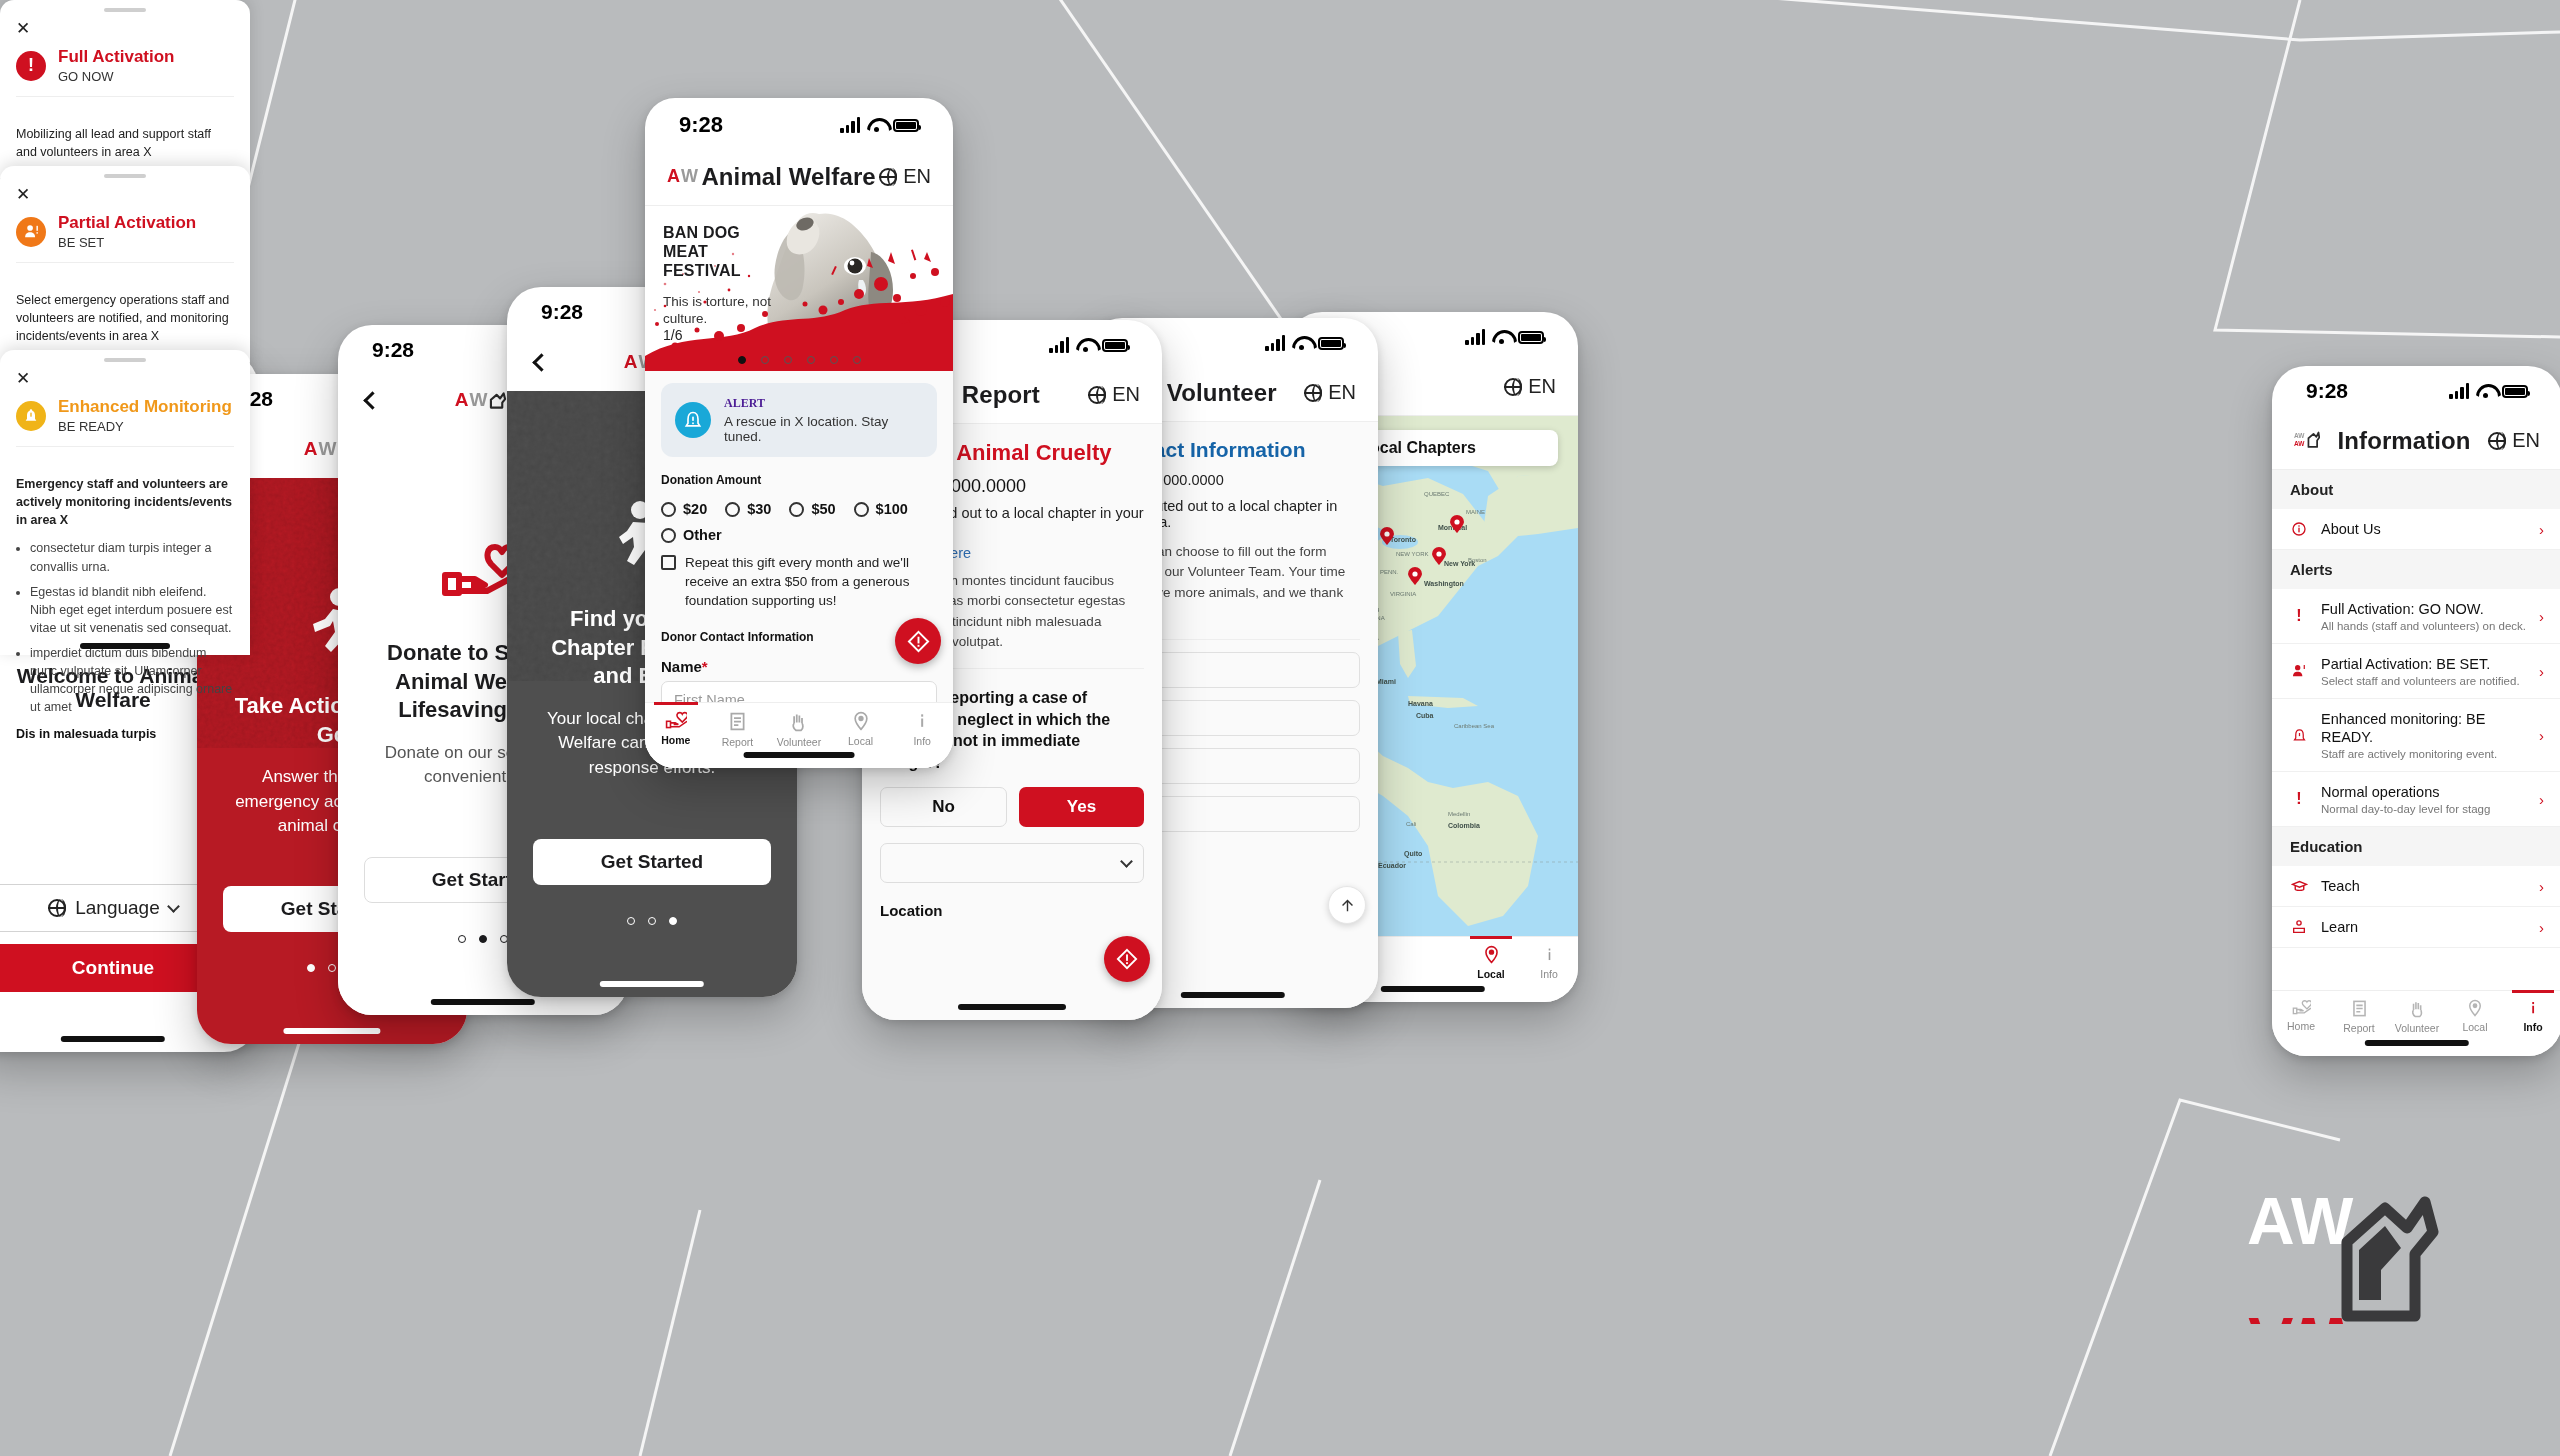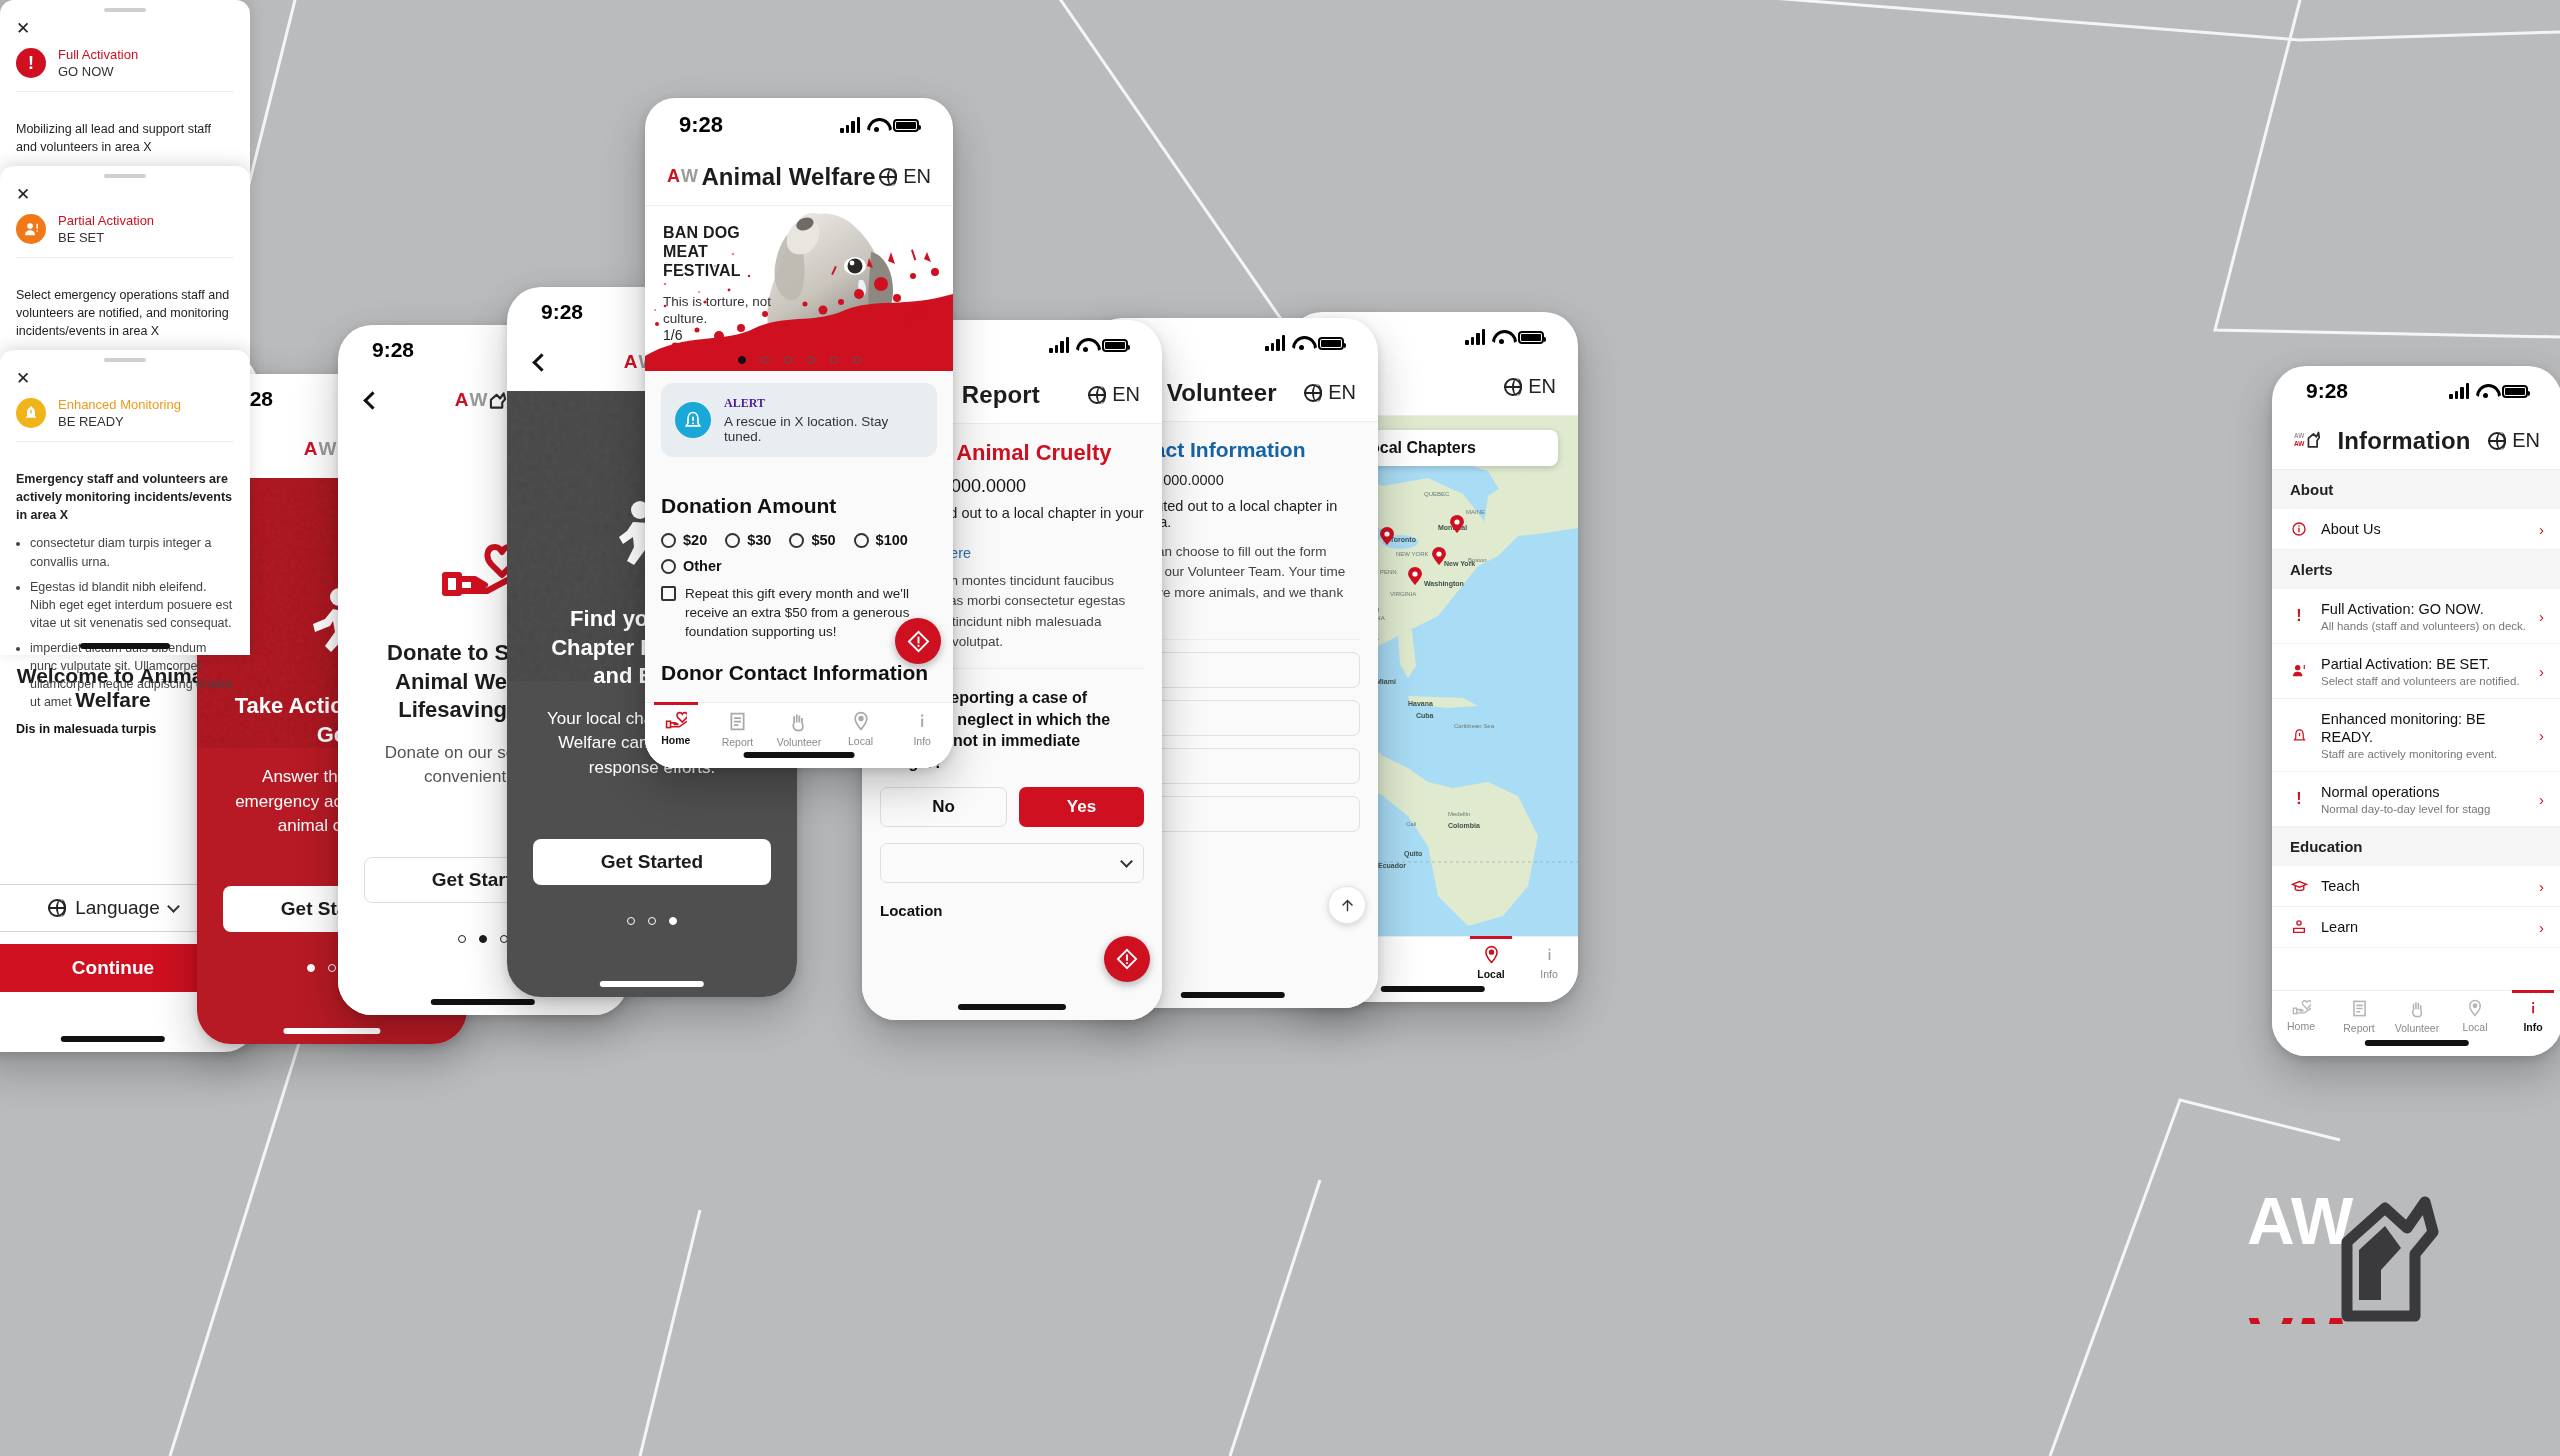--- a/index.html
+++ b/index.html
@@ -134,21 +134,21 @@
 
   .alert-card {
     margin: 12px 16px 0; background: #e8edf2; border-radius: 12px;
     padding: 13px 14px; display: flex; gap: 13px; align-items: center;
   }
   .alert-bell { width: 36px; height: 36px; border-radius: 50%; background: #19a8d8; flex: none;
                 display: flex; align-items: center; justify-content: center; }
   .alert-title { font-size: 12px; font-weight: bold; color: #4c1d95; font-family: Liberation Serif, serif; }
   .alert-sub { font-size: 13.5px; color: #333; margin-top: 3px; }
 
-  .sec-title { font-size: 21px; font-weight: bold; color: #111; margin: 37px 16px 14px; }
+  .sec-title { font-size: 12px; font-weight: bold; color: #111; margin: 16px 16px 14px; }
   .radio-row { display: flex; align-items: center; margin: 0 16px 10px; gap: 18px; flex-wrap: wrap; }
   .radio { display: flex; align-items: flex-end; gap: 7px; font-size: 14.5px; font-weight: bold; color: #111; cursor: pointer;}
   .radio .ring { width: 15px; height: 15px; border-radius: 50%; border: 2px solid #333; flex: none;}
   .check-row { display: flex; gap: 9px; margin: 10px 16px 0; align-items: flex-start; }
   .cbox { width: 15px; height: 15px; border: 2px solid #333; border-radius: 2px; flex: none; margin-top: 2px;}
   .check-txt { font-size: 13.5px; line-height: 1.42; color: #222; }
   .field-label { font-size: 15px; font-weight: bold; margin: 14px 16px 6px; color: #111;}
   .req { color: #cf1020; }
   .input { margin: 0 16px; height: 38px; border: 1px solid #ddd; border-radius: 7px; display: flex; align-items: center; padding: 0 12px;
            font-size: 14.5px; color: #9a9a9a; background: #fff; }
@@ -198,21 +198,21 @@
                 font-weight: bold; color: #111; box-shadow: 0 2px 7px rgba(0,0,0,.18); z-index: 5;}
   .map-area { position: relative; height: calc(100% - 104px - 66px); background: #aadaff; overflow: hidden; }
 
   
   #p-sheets { left: 2082px; top: 386px; width: 250px; height: 660px; background: transparent; box-shadow: none; border-radius: 0; z-index: 6;}
   .sheet { background: #fff; border-radius: 14px 14px 0 0; box-shadow: 0 -3px 16px rgba(0,0,0,.14); padding: 14px 16px 12px; position: relative;}
   .grabber { width: 42px; height: 4px; background: #cfcfcf; border-radius: 3px; margin: -6px auto 8px; }
   .xmark { font-size: 17px; color: #222; line-height: 1; }
   .sheet-head { display: flex; align-items: center; gap: 12px; margin-top: 10px; }
   .sheet-ico { width: 30px; height: 30px; border-radius: 50%; display: flex; align-items: center; justify-content: center; flex: none; color: #fff; font-weight: bold; font-size: 18px;}
-  .sheet-title { font-size: 13px; font-weight: normal; }
+  .sheet-title { font-size: 17px; font-weight: bold; }
   .sheet-sub { font-size: 13px; color: #333; margin-top: 2px; }
   .sheet-body { font-size: 12.5px; color: #222; line-height: 1.45; margin-top: 12px; border-top: 1px solid #eee; padding-top: 28px;}
   .sheet-ul { margin: 10px 0 4px 14px; font-size: 12.5px; color: #444; line-height: 1.45;}
   .sheet-ul li { margin-bottom: 7px; }
   .sheet-foot { font-size: 12.5px; font-weight: bold; margin-top: 10px; color: #111;}
 
   
   #p-information { left: 2272px; top: 366px; width: 290px; height: 690px; z-index: 8;}
   .list-group { font-size: 15px; font-weight: bold; color: #222; background: #f5f5f5; padding: 11px 18px; }
   .list-item { display: flex; align-items: center; gap: 13px; padding: 11px 18px; border-bottom: 1px solid #f0f0f0; }

